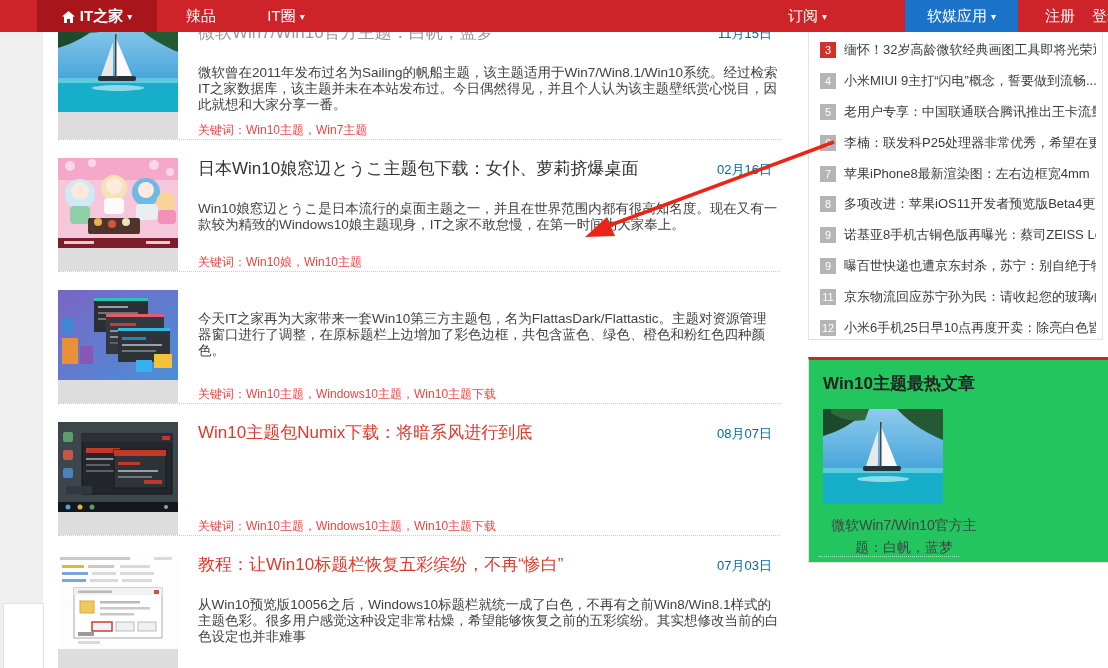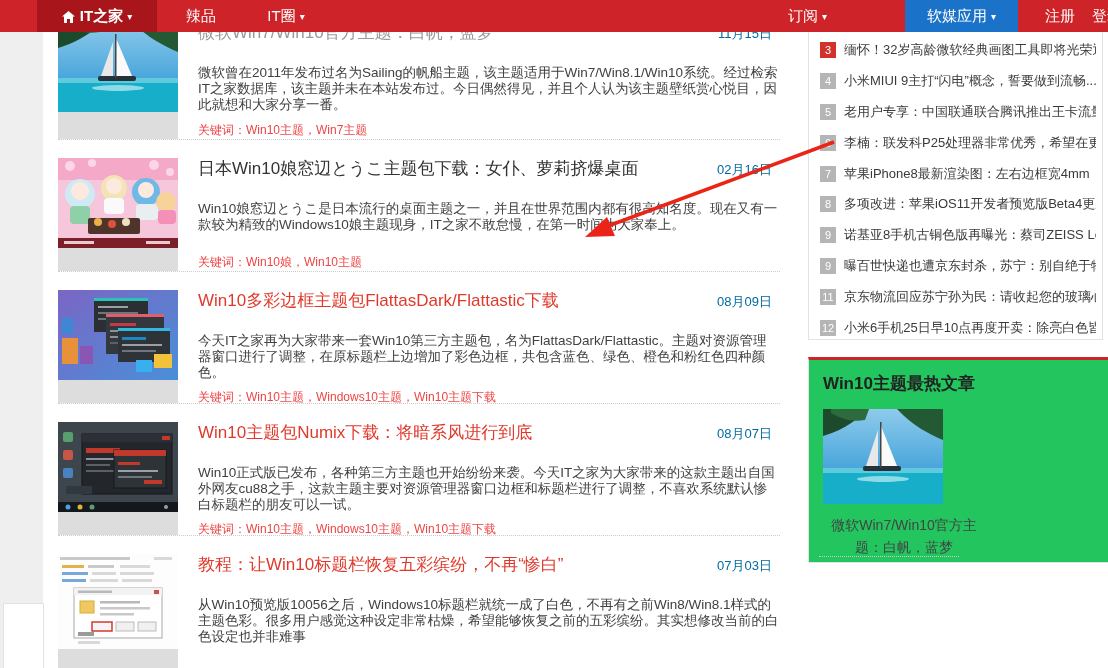--- a/index.html
+++ b/index.html
@@ -162,24 +162,20 @@
         <rect x="60" y="38" width="52" height="34" fill="#2e3338"></rect>
         <rect x="60" y="38" width="52" height="3" fill="#35b8e0"></rect>
         <rect x="64" y="47" width="24" height="3" fill="#1f86c4"></rect>
         <rect x="64" y="54" width="40" height="2" fill="#9aa0a6"></rect>
         <rect x="64" y="60" width="34" height="2" fill="#6f757b"></rect>
         <rect x="96" y="64" width="18" height="14" fill="#f2c23a"></rect>
         <rect x="78" y="70" width="16" height="12" fill="#38b0f0"></rect>
       </svg>
     </div>
     <div class="art-text">
-      <div class="title-row">
-        <h2 class="art-title t-red">Win10多彩边框主题包FlattasDark/Flattastic下载</h2>
-        <span class="art-date">08月09日</span>
-      </div>
       <div class="art-desc">今天IT之家再为大家带来一套Win10第三方主题包，名为FlattasDark/Flattastic。主题对资源管理器窗口进行了调整，在原标题栏上边增加了彩色边框，共包含蓝色、绿色、橙色和粉红色四种颜色。</div>
       <div class="art-keys"><span>关键词：</span><span>Win10主题，Windows10主题，Win10主题下载</span></div>
     </div>
   </div>
 
   <div class="article a4">
     <div class="thumb">
       <svg width="120" height="90" viewBox="0 0 120 90">
         <rect width="120" height="90" fill="#3d454d"></rect>
         <rect x="5" y="10" width="10" height="10" rx="2" fill="#5a9e6f"></rect>
@@ -204,21 +200,20 @@
         <circle cx="34" cy="85" r="2.5" fill="#5a9e6f"></circle>
           <circle cx="108" cy="85" r="2" fill="#9aa0a6"></circle>
         <rect x="8" y="64" width="26" height="8" rx="1" fill="#31383f"></rect>
       </svg>
     </div>
     <div class="art-text">
       <div class="title-row">
         <h2 class="art-title t-red">Win10主题包Numix下载：将暗系风进行到底</h2>
         <span class="art-date">08月07日</span>
       </div>
-      <div class="art-desc">Win10正式版已发布，各种第三方主题也开始纷纷来袭。今天IT之家为大家带来的这款主题出自国外网友cu88之手，这款主题主要对资源管理器窗口边框和标题栏进行了调整，不喜欢系统默认惨白标题栏的朋友可以一试。</div>
       <div class="art-keys"><span>关键词：</span><span>Win10主题，Windows10主题，Win10主题下载</span></div>
     </div>
   </div>
 
   <div class="article a5">
     <div class="thumb">
       <svg width="120" height="95" viewBox="0 0 120 95">
         <rect width="120" height="95" fill="#fdfdfd"></rect>
         <rect x="2" y="3" width="70" height="3" fill="#c9c9c9"></rect>
         <rect x="96" y="3" width="18" height="3" fill="#d9d9d9"></rect>

